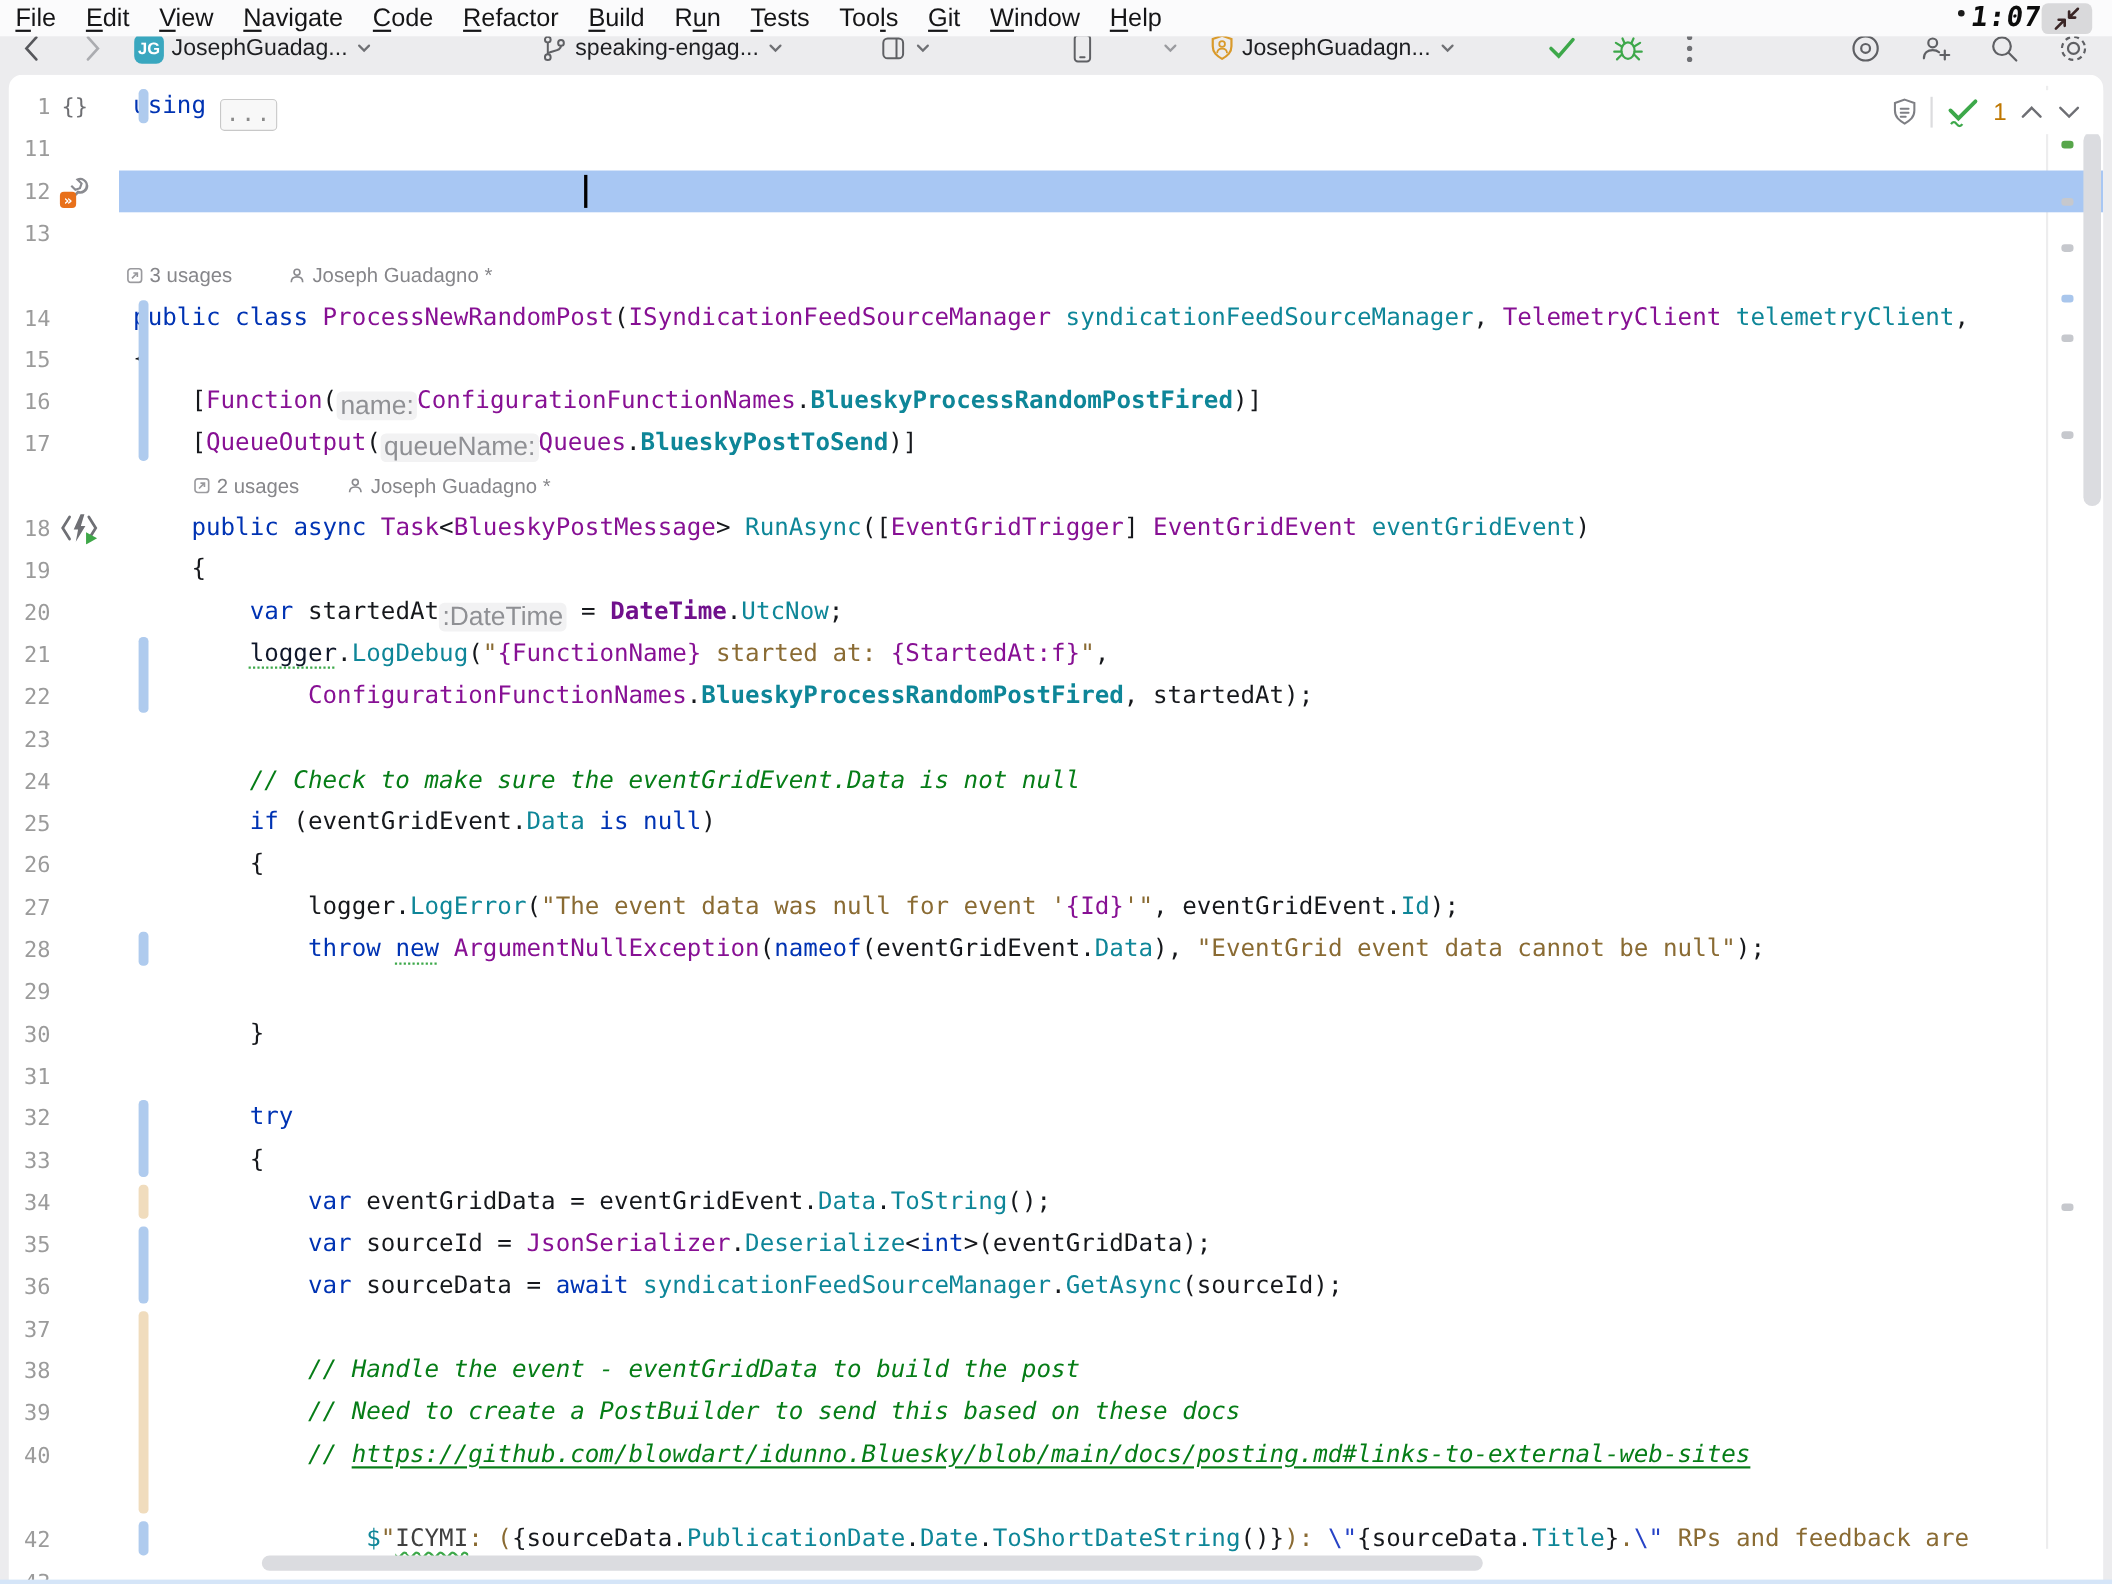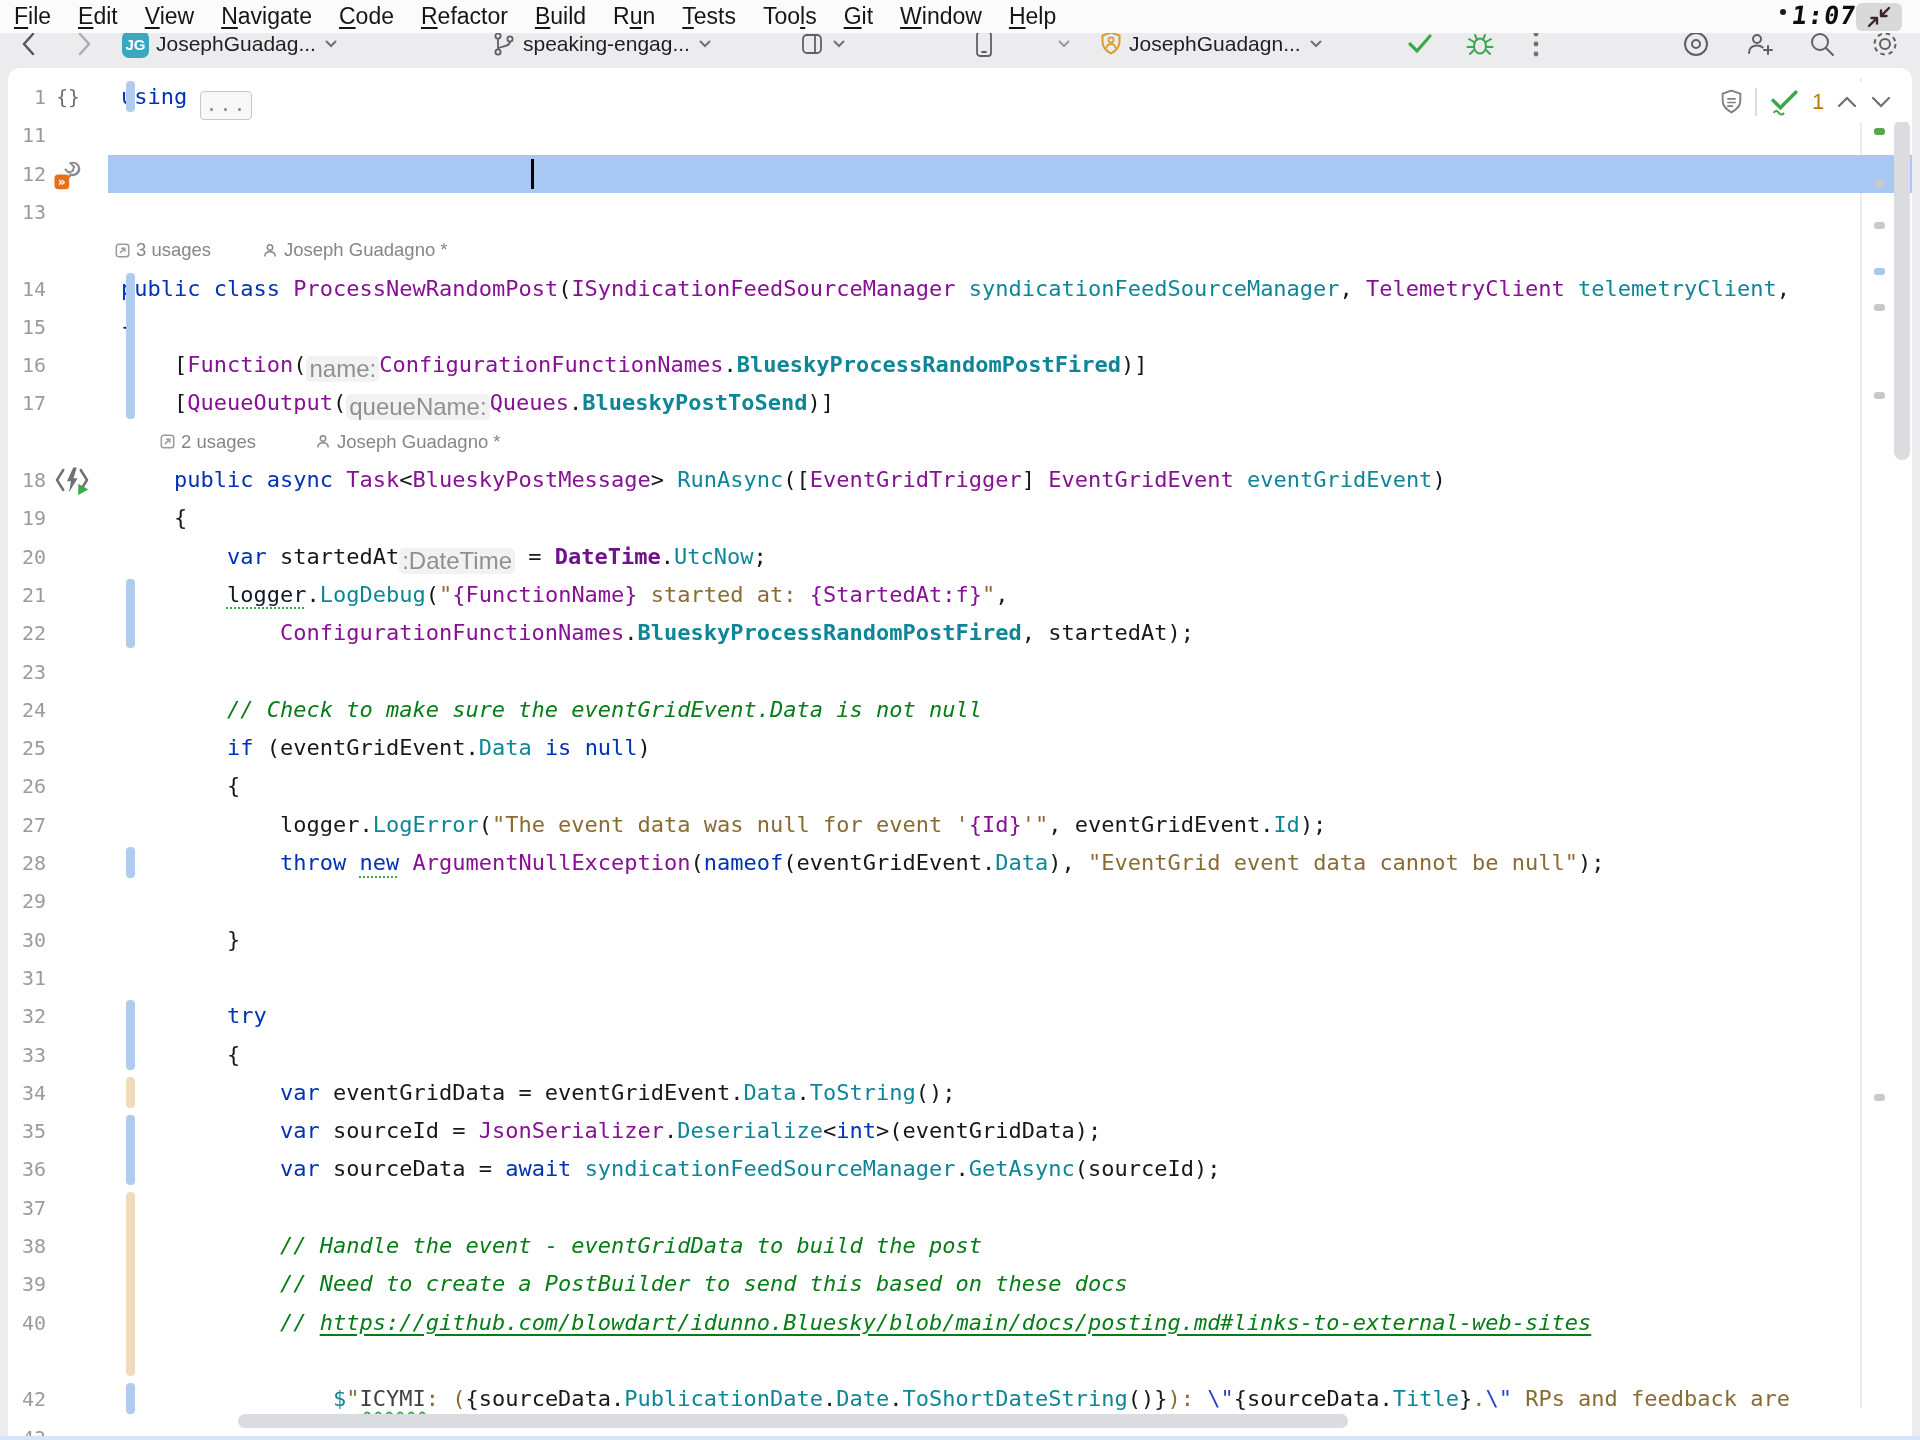--- a/index.html
+++ b/index.html
@@ -278,21 +278,21 @@
       </div>
       <div class="row" style="top: 346.1px;">
         <span class="lnum">16</span>
         <span class="code"><span class="tk-p">    [</span><span class="tk-t">Function</span><span class="tk-p">(</span><span class="inlay">name:</span><span class="tk-t">ConfigurationFunctionNames</span><span class="tk-p">.</span><span class="tk-c">BlueskyProcessRandomPostFired</span><span class="tk-p">)]</span></span>
       </div>
       <div class="row" style="top: 384.4px;">
         <span class="lnum">17</span>
         <span class="code"><span class="tk-p">    [</span><span class="tk-t">QueueOutput</span><span class="tk-p">(</span><span class="inlay">queueName:</span><span class="tk-t">Queues</span><span class="tk-p">.</span><span class="tk-c">BlueskyPostToSend</span><span class="tk-p">)]</span></span>
       </div>
       <div class="row" style="top: 422.7px;">
-        <span class="vis" style="left: 160px;">
+        <span class="vis" style="left: 176px;">
           <svg width="15" height="15" viewBox="0 0 14 14">
             <rect x="1.2" y="1.2" width="11.6" height="11.6" rx="2.4" stroke="#9A9A9E" stroke-width="1.4" fill="none"></rect>
             <path d="M4.6 9.4 L9.2 4.8 M5.8 4.8 h3.4 v3.4" stroke="#9A9A9E" stroke-width="1.4" fill="none"></path>
           </svg>
           <span>2 usages</span>
         </span>
         <span class="vis" style="left: 315px;">
           <svg width="16" height="17" viewBox="0 0 16 16">
             <circle cx="8" cy="5" r="2.7" stroke="#8A8A8E" stroke-width="1.5" fill="none"></circle>
             <path d="M2.8 14 c0-3.2 2.3-4.8 5.2-4.8 s5.2 1.6 5.2 4.8" stroke="#8A8A8E" stroke-width="1.5" fill="none"></path>

